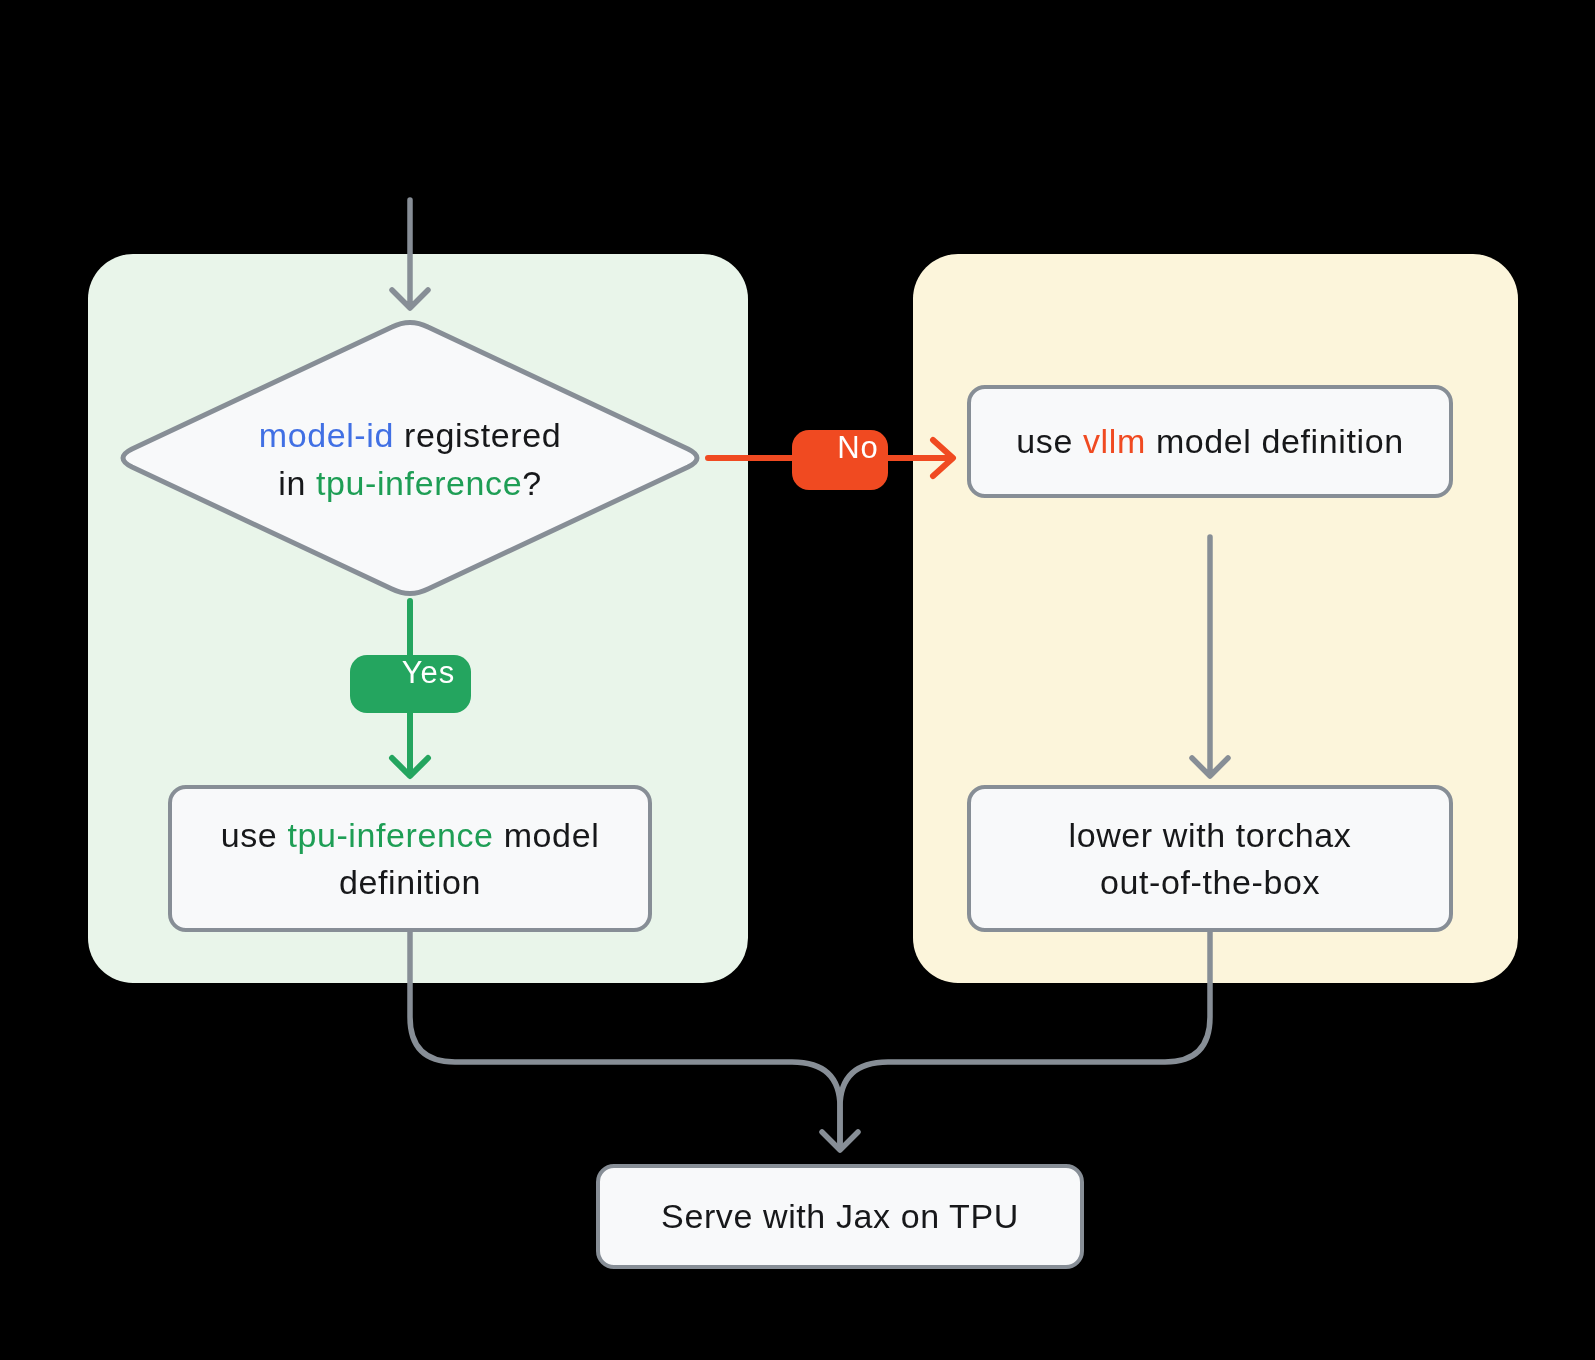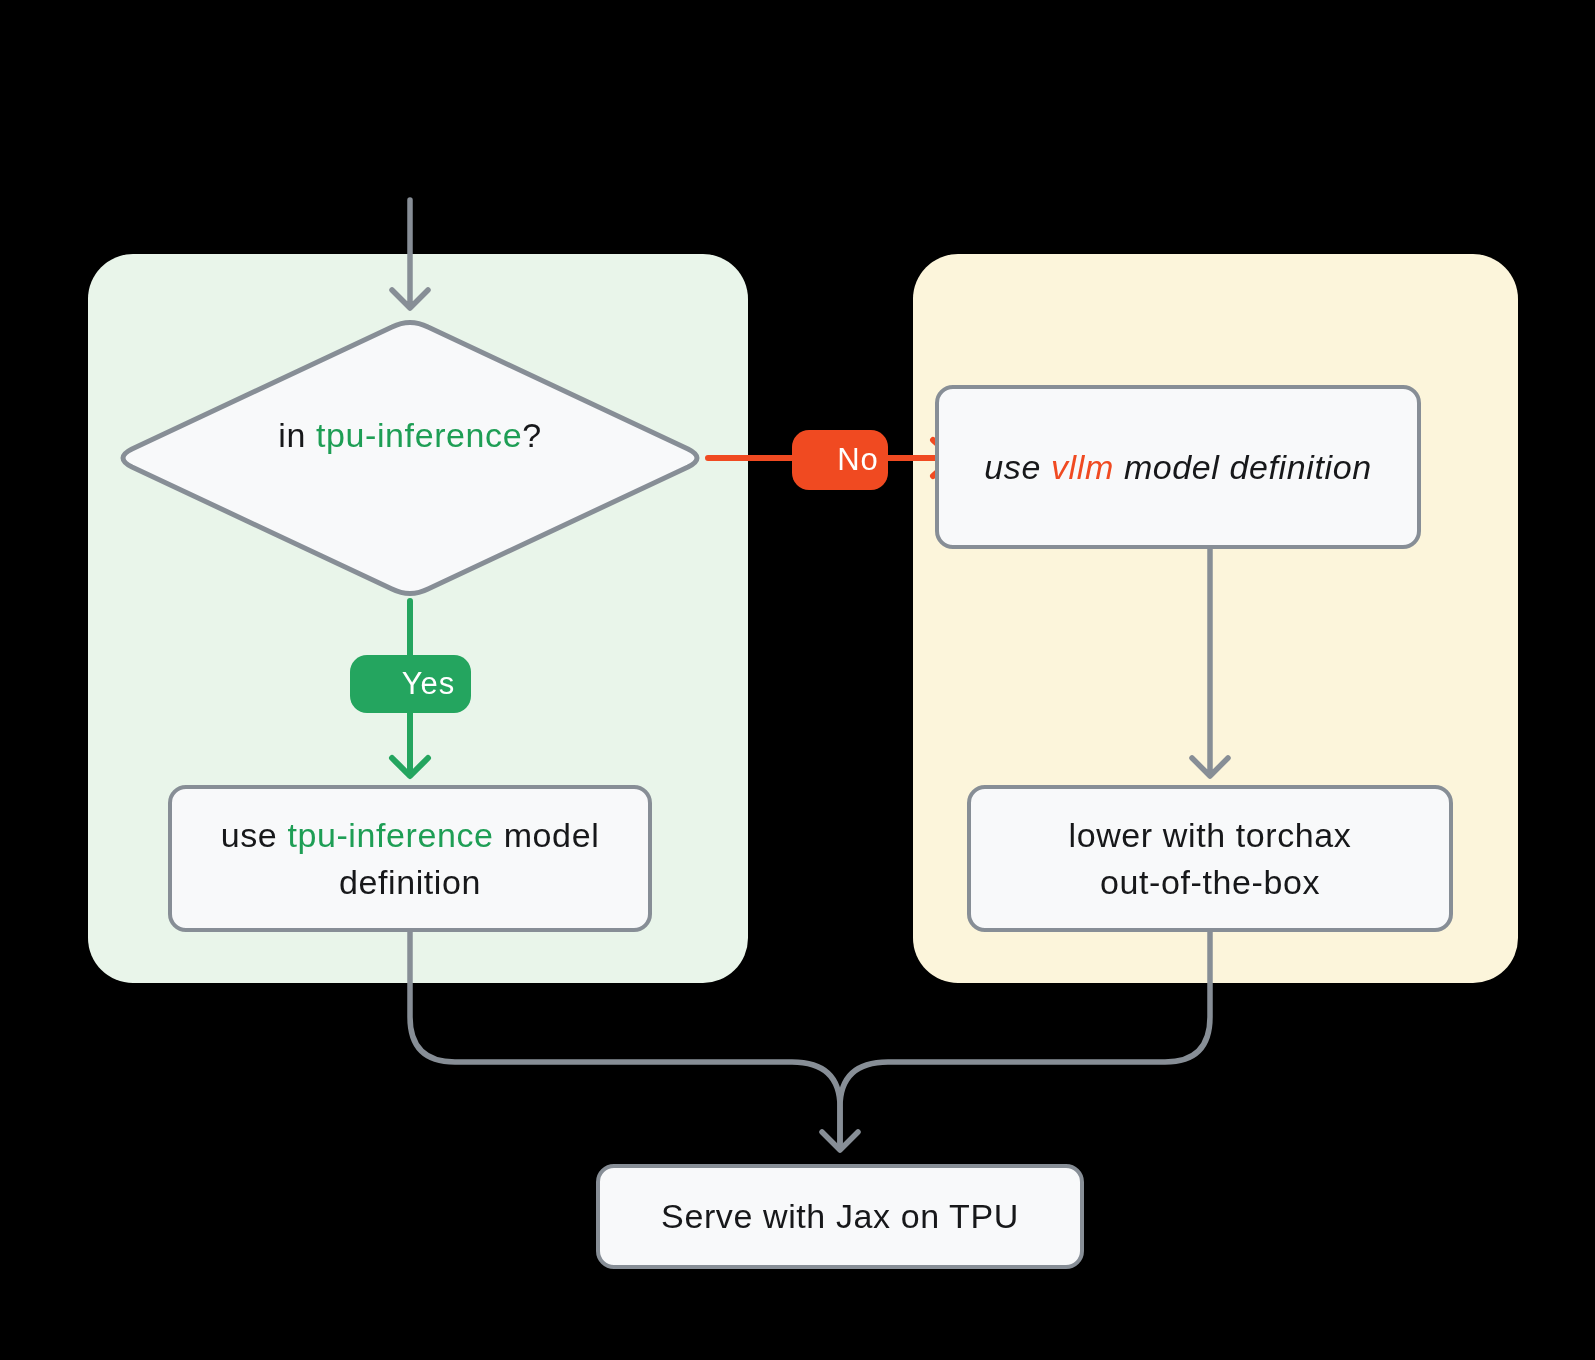--- a/index.html
+++ b/index.html
@@ -46,21 +46,21 @@
     text-align: center;
     color: var(--text-dark);
     font-size: 34px;
     font-weight: 500;
     letter-spacing: 0.6px;
     line-height: 47px;
   }
 
   .node-start        { left: 168px;  top: 100px;  width: 484px; height: 98px;  }
   .node-use-tpu      { left: 168px;  top: 785px;  width: 484px; height: 147px; }
-  .node-use-vllm     { left: 935px;  top: 385px;  width: 486px; height: 164px; font-style: italic; }
+  .node-use-vllm     { left: 967px;  top: 385px;  width: 486px; height: 113px; }
   .node-torchax      { left: 967px;  top: 785px;  width: 486px; height: 147px; }
   .node-serve        { left: 596px;  top: 1164px; width: 488px; height: 105px; }
 
   .decision-label {
     position: absolute;
     z-index: 2;
     left: 130px; top: 411px;
     width: 560px;
     text-align: center;
     color: var(--text-dark);
@@ -72,21 +72,21 @@
 
   .line { display: block; }
   .accent-blue  { color: var(--accent-blue); }
   .accent-green { color: var(--accent-green); text-align: right; }
   .accent-red   { color: var(--accent-red); }
 
   .badge {
     position: absolute;
     z-index: 3;
     display: flex;
-    align-items: center;
+    align-items: flex-start;
     justify-content: center;
     color: #FFFFFF;
     font-size: 31px;
     font-weight: 500;
     letter-spacing: 1px;
     padding-left: 36px;
   }
   .badge-yes {
     left: 350px; top: 655px;
     width: 121px; height: 58px;
@@ -121,20 +121,23 @@
     <path d="M 1210 537 L 1210 774 M 1192 758 L 1210 776 L 1228 758" fill="none" stroke="var(--arrow-gray)" stroke-width="5.5" stroke-linecap="round" stroke-linejoin="round"></path>
 
     <path d="M 410 932 L 410 1017 Q 410 1062 455 1062 L 792 1062 Q 840 1062 840 1107 L 840 1146" fill="none" stroke="var(--arrow-gray)" stroke-width="5.5" stroke-linecap="round" stroke-linejoin="round"></path>
     <path d="M 1210 932 L 1210 1017 Q 1210 1062 1165 1062 L 888 1062 Q 840 1062 840 1107 L 840 1146" fill="none" stroke="var(--arrow-gray)" stroke-width="5.5" stroke-linecap="round" stroke-linejoin="round"></path>
     <path d="M 822 1132 L 840 1150 L 858 1132" fill="none" stroke="var(--arrow-gray)" stroke-width="5.5" stroke-linecap="round" stroke-linejoin="round"></path>
   </svg>
 
 
   <div class="decision-label">
     <span class="line">
+      <span class="accent-blue">model-id</span><span> registered</span>
+    </span>
+    <span class="line">
       <span>in </span><span class="accent-green">tpu-inference</span><span>?</span>
     </span>
   </div>
 
   <div class="badge badge-yes">
     <span>Yes</span>
   </div>
 
   <div class="badge badge-no">
     <span>No</span>

